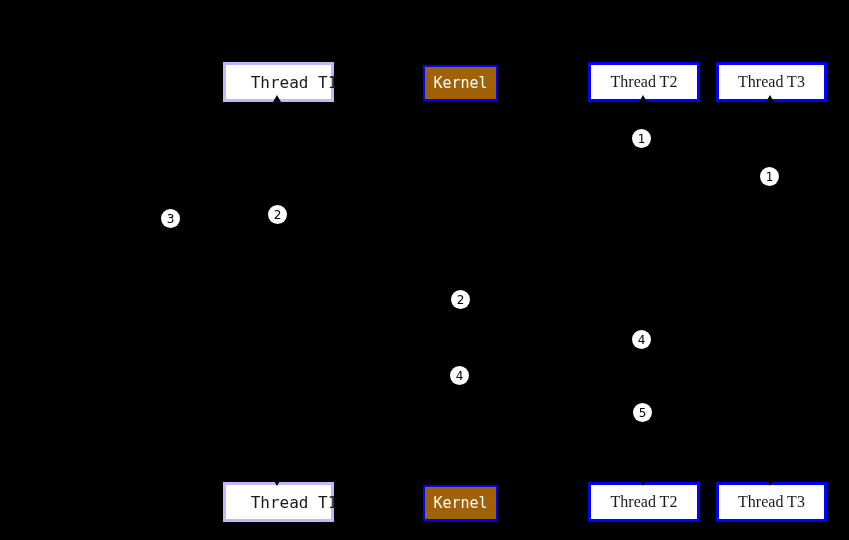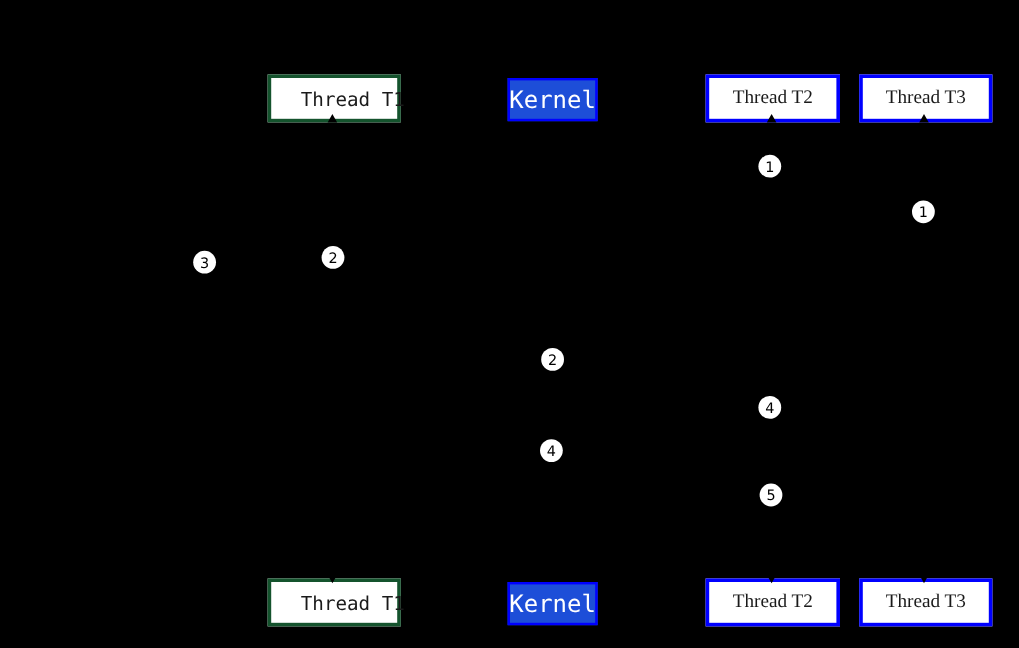--- a/index.html
+++ b/index.html
@@ -17,27 +17,27 @@
     background: #ffffff;
     color: #1a1a1a;
     display: flex;
     align-items: center;
     justify-content: center;
     font-size: 16px;
     font-family: "DejaVu Sans Mono", monospace;
     white-space: nowrap;
     z-index: 2;
   }
-  .red-border  { border: 3px solid #14532d; padding-left: 31px; }
+  .red-border  { border: 3px solid #c4b5fd; padding-left: 31px; }
   .blue-border { border: 3px solid #0000ff; font-family: Liberation Serif, serif; }
   .kernel-box  {
-    background: #1d4ed8;
+    background: #a16207;
     border: 2px solid #0000ff;
     color: #ffffff;
-    font-size: 20px;
+    font-size: 15px;
   }
   .marker {
     position: absolute;
     box-sizing: border-box;
     width: 19px;
     height: 19px;
     border-radius: 50%;
     background: #ffffff;
     color: #000000;
     display: flex;

